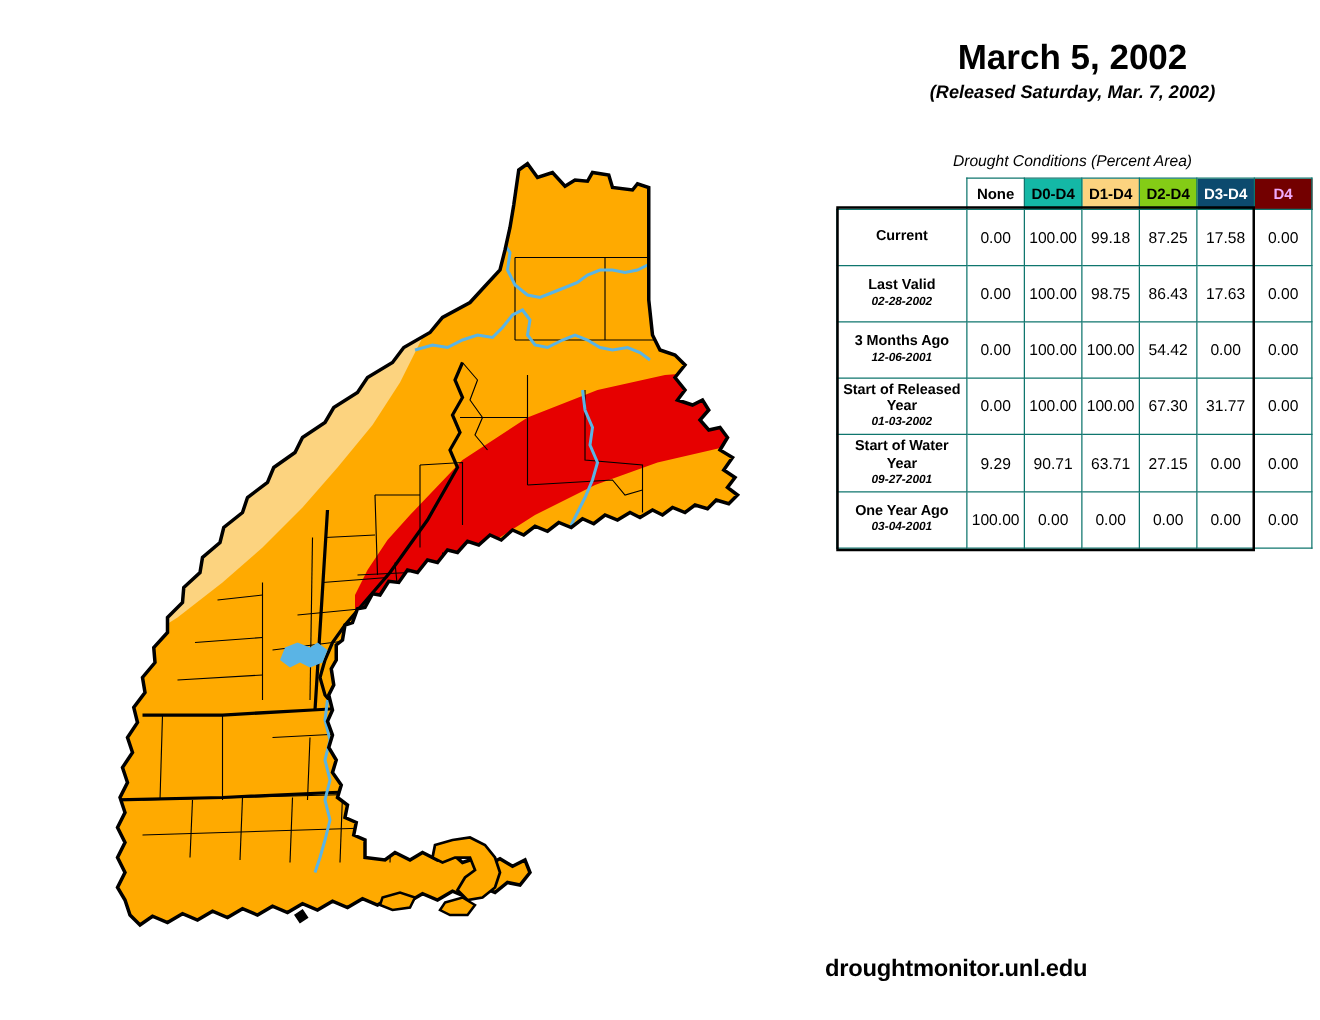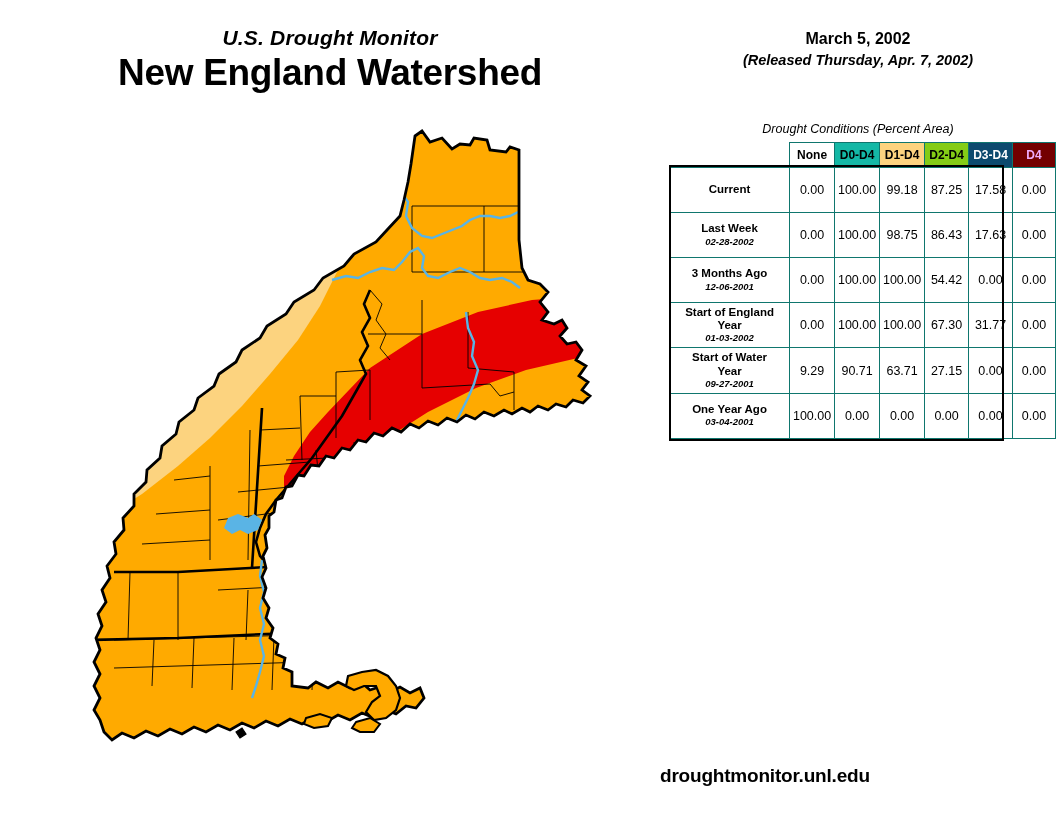--- a/index.html
+++ b/index.html
@@ -55,21 +55,21 @@
     left: 660px; top: 0;
     width: 396px; height: 816px;
   }
   #date-block {
     position: absolute;
     left: 0; top: 30px;
     width: 396px;
     text-align: center;
   }
   #date-main {
-    font-size: 16px;
+    font-size: 28px;
     font-weight: bold;
     line-height: 1.15;
   }
   #date-released {
     font-size: 14.5px;
     font-weight: bold;
     font-style: italic;
     line-height: 1.3;
     margin-top: 3px;
   }
@@ -108,21 +108,21 @@
   }
   #cond-table thead th.corner {
     border: none;
     width: 99px;
   }
   #cond-table tbody th.rowlabel {
     width: 99px;
     font-weight: bold;
     font-size: 11.5px;
     line-height: 1.15;
-    padding: 3px 14px;
+    padding: 3px 2px;
   }
   #cond-table tbody th.rowlabel .sub {
     display: block;
     font-size: 9.5px;
     font-style: italic;
     font-weight: bold;
     margin-top: 1px;
   }
   #cond-table tbody td.val {
     font-size: 12.5px;
@@ -150,24 +150,20 @@
     font-size: 19px;
     font-weight: bold;
     letter-spacing: -0.2px;
   }
 </style>
 </head>
 <body>
 
 <div id="left-panel">
 
-  <div id="title-block">
-    <div id="subtitle-dm">U.S. Drought Monitor</div>
-    <div id="main-title">New England Watershed</div>
-  </div>
 
   <div id="map-wrap">
     <svg id="map-svg" width="560" height="680" viewBox="0 0 560 680" xmlns="http://www.w3.org/2000/svg">
       <defs>
 
         <clipPath id="ne-clip">
           <path d="M345,16 L352,11 L360,22 L372,18 L382,29 L390,24 L400,25 L404,18 L417,20 L420,30
                    L436,32 L440,27 L449,30 L449,120 L452,148 L458,160 L470,164 L478,172 L470,182
                    L478,192 L472,200 L484,204 L492,200 L497,208 L490,216 L497,224 L506,222 L512,230
                    L506,240 L516,246 L509,256 L518,262 L512,270 L520,276 L513,283 L503,280 L496,287
@@ -327,21 +323,21 @@
         <path d="M166,612 L172,608 L176,614 L170,618 Z" fill="#000000" stroke="#000000" stroke-width="1.2"></path>
       </g>
     </svg>
   </div>
 </div>
 
 <div id="right-panel">
 
   <div id="date-block">
     <div id="date-main">March 5, 2002</div>
-    <div id="date-released">(Released Thursday, Apr. 7, 2002)</div>
+    <div id="date-released">(Released Saturday, Mar. 7, 2002)</div>
   </div>
 
   <div id="table-caption">Drought Conditions (Percent Area)</div>
 
   <table id="cond-table">
     <thead>
       <tr>
         <th class="corner"></th>
         <th class="hdr-none">None</th>
         <th class="hdr-d0">D0-D4</th>
@@ -358,21 +354,21 @@
         </th>
         <td class="val">0.00</td>
         <td class="val">100.00</td>
         <td class="val">99.18</td>
         <td class="val">87.25</td>
         <td class="val">17.58</td>
         <td class="val">0.00</td>
       </tr>
       <tr>
         <th class="rowlabel">
-          <span>Last Week</span>
+          <span>Last Valid</span>
           <span class="sub">02-28-2002</span>
         </th>
         <td class="val">0.00</td>
         <td class="val">100.00</td>
         <td class="val">98.75</td>
         <td class="val">86.43</td>
         <td class="val">17.63</td>
         <td class="val">0.00</td>
       </tr>
       <tr>
@@ -382,21 +378,21 @@
         </th>
         <td class="val">0.00</td>
         <td class="val">100.00</td>
         <td class="val">100.00</td>
         <td class="val">54.42</td>
         <td class="val">0.00</td>
         <td class="val">0.00</td>
       </tr>
       <tr>
         <th class="rowlabel">
-          <span>Start of England Year</span>
+          <span>Start of Released Year</span>
           <span class="sub">01-03-2002</span>
         </th>
         <td class="val">0.00</td>
         <td class="val">100.00</td>
         <td class="val">100.00</td>
         <td class="val">67.30</td>
         <td class="val">31.77</td>
         <td class="val">0.00</td>
       </tr>
       <tr>

